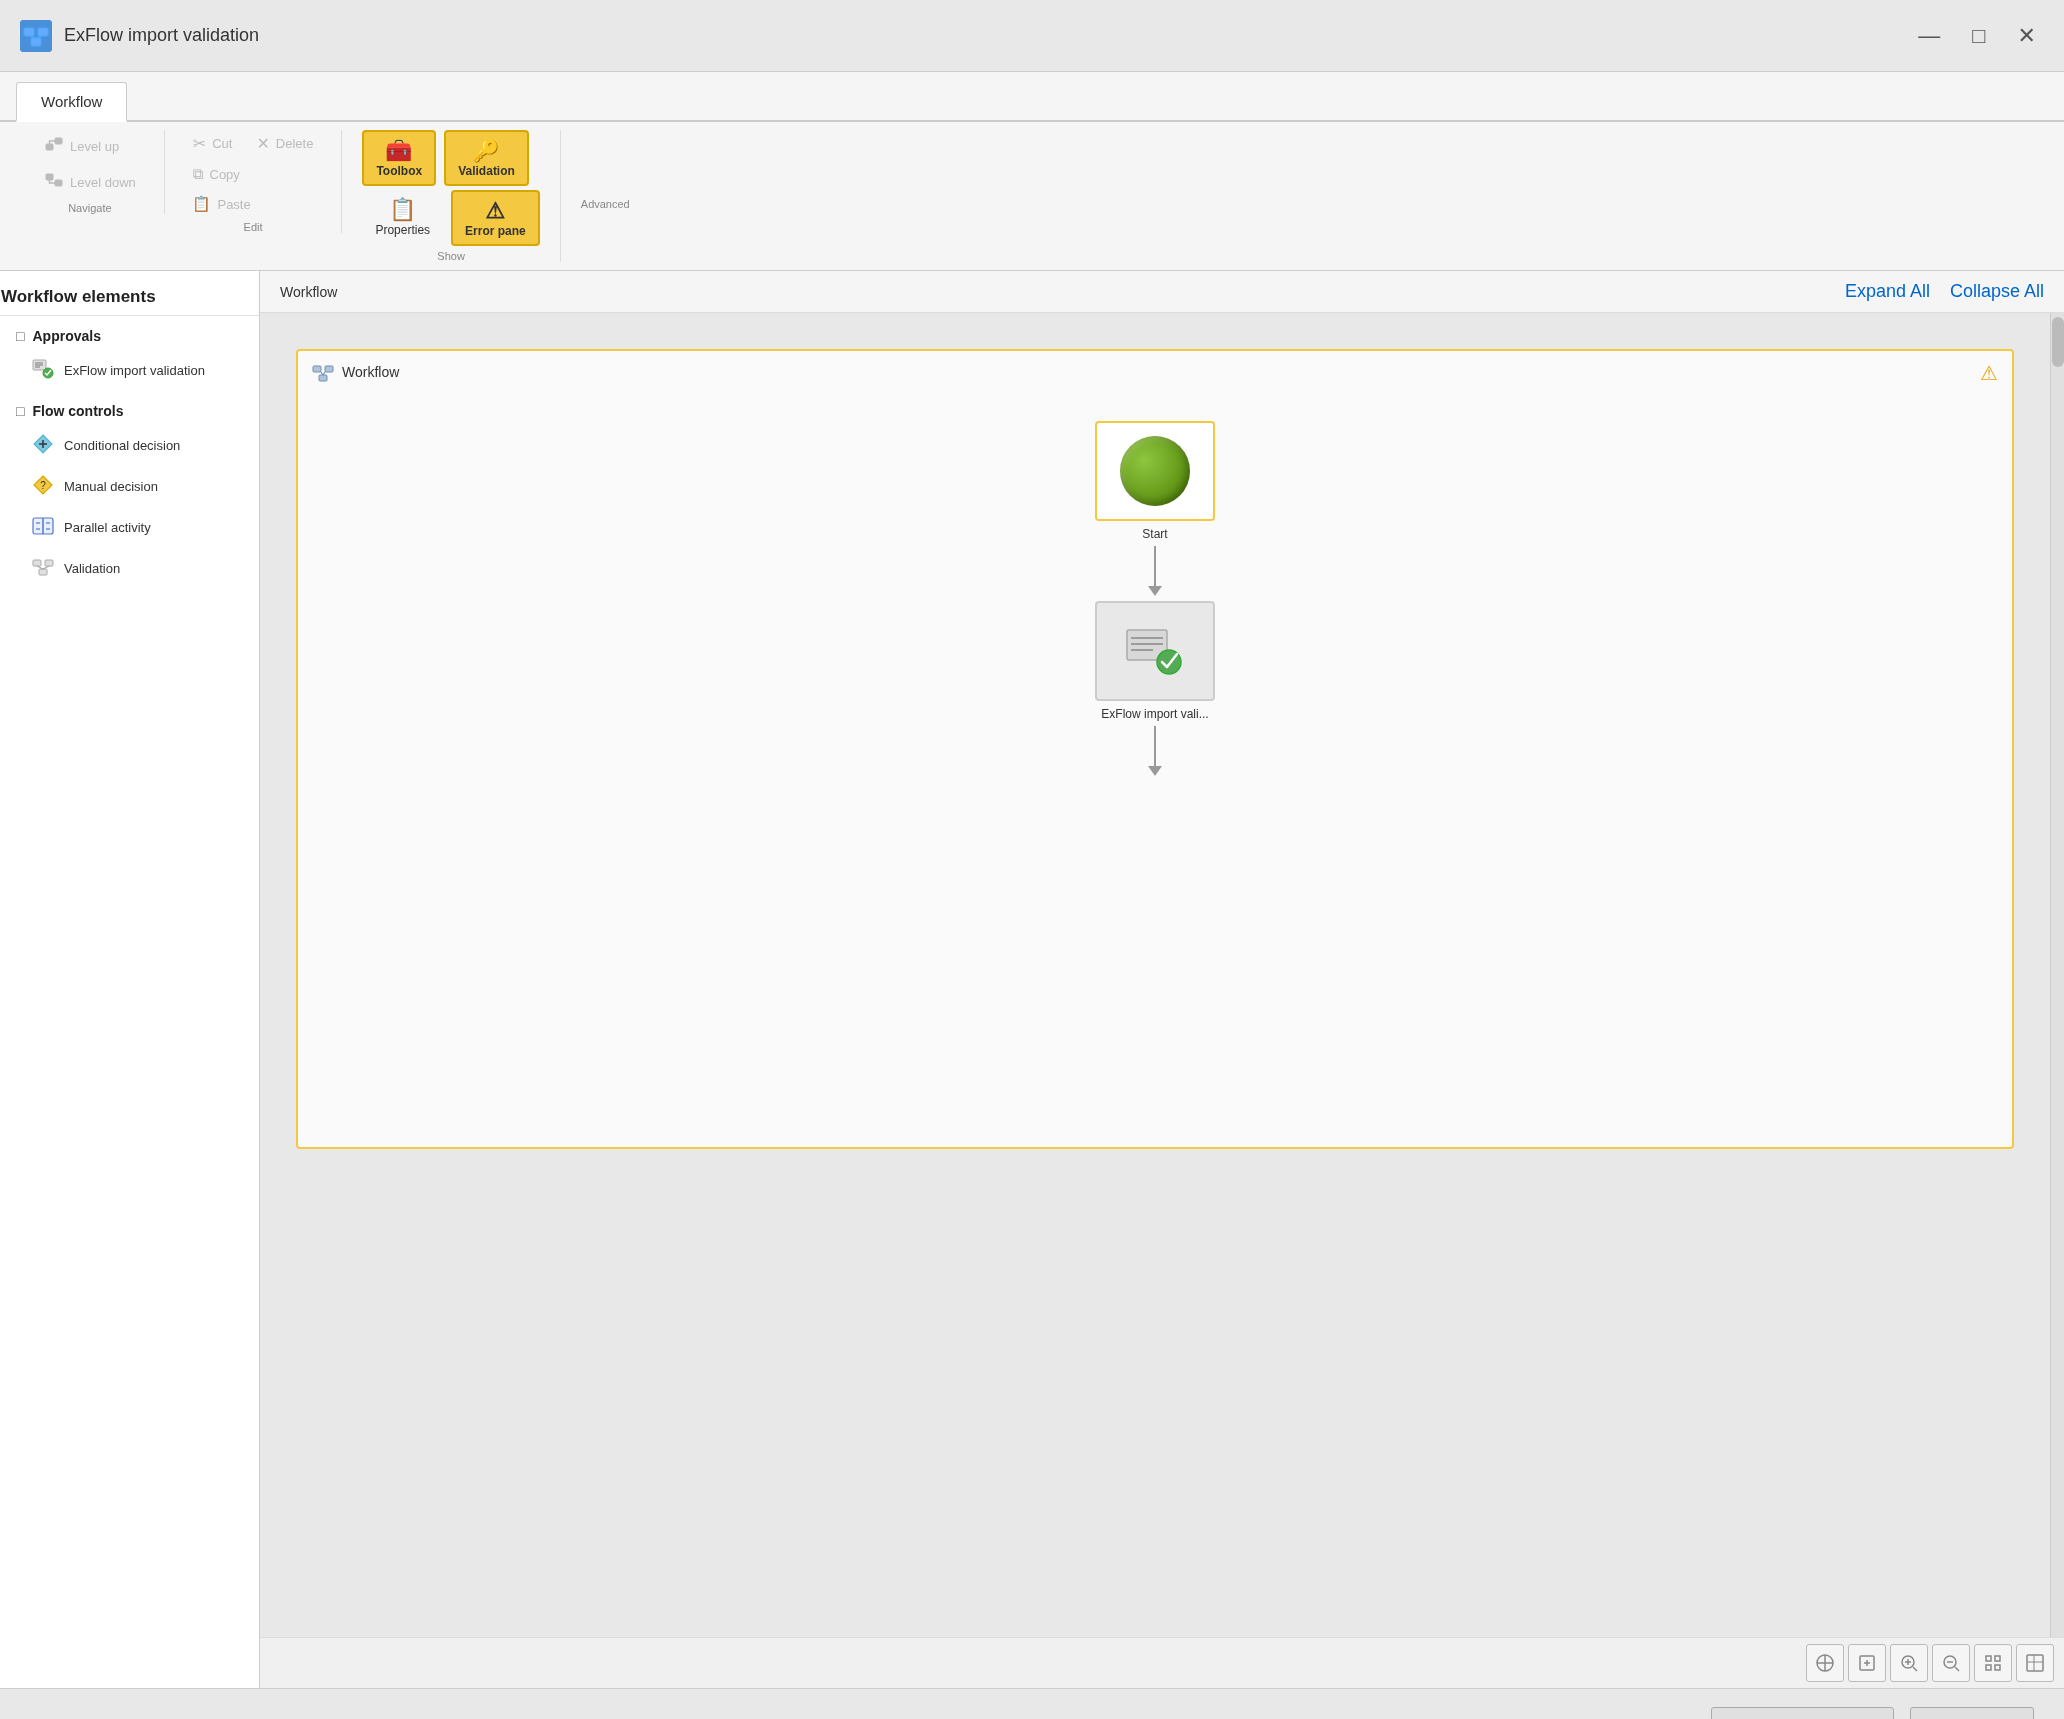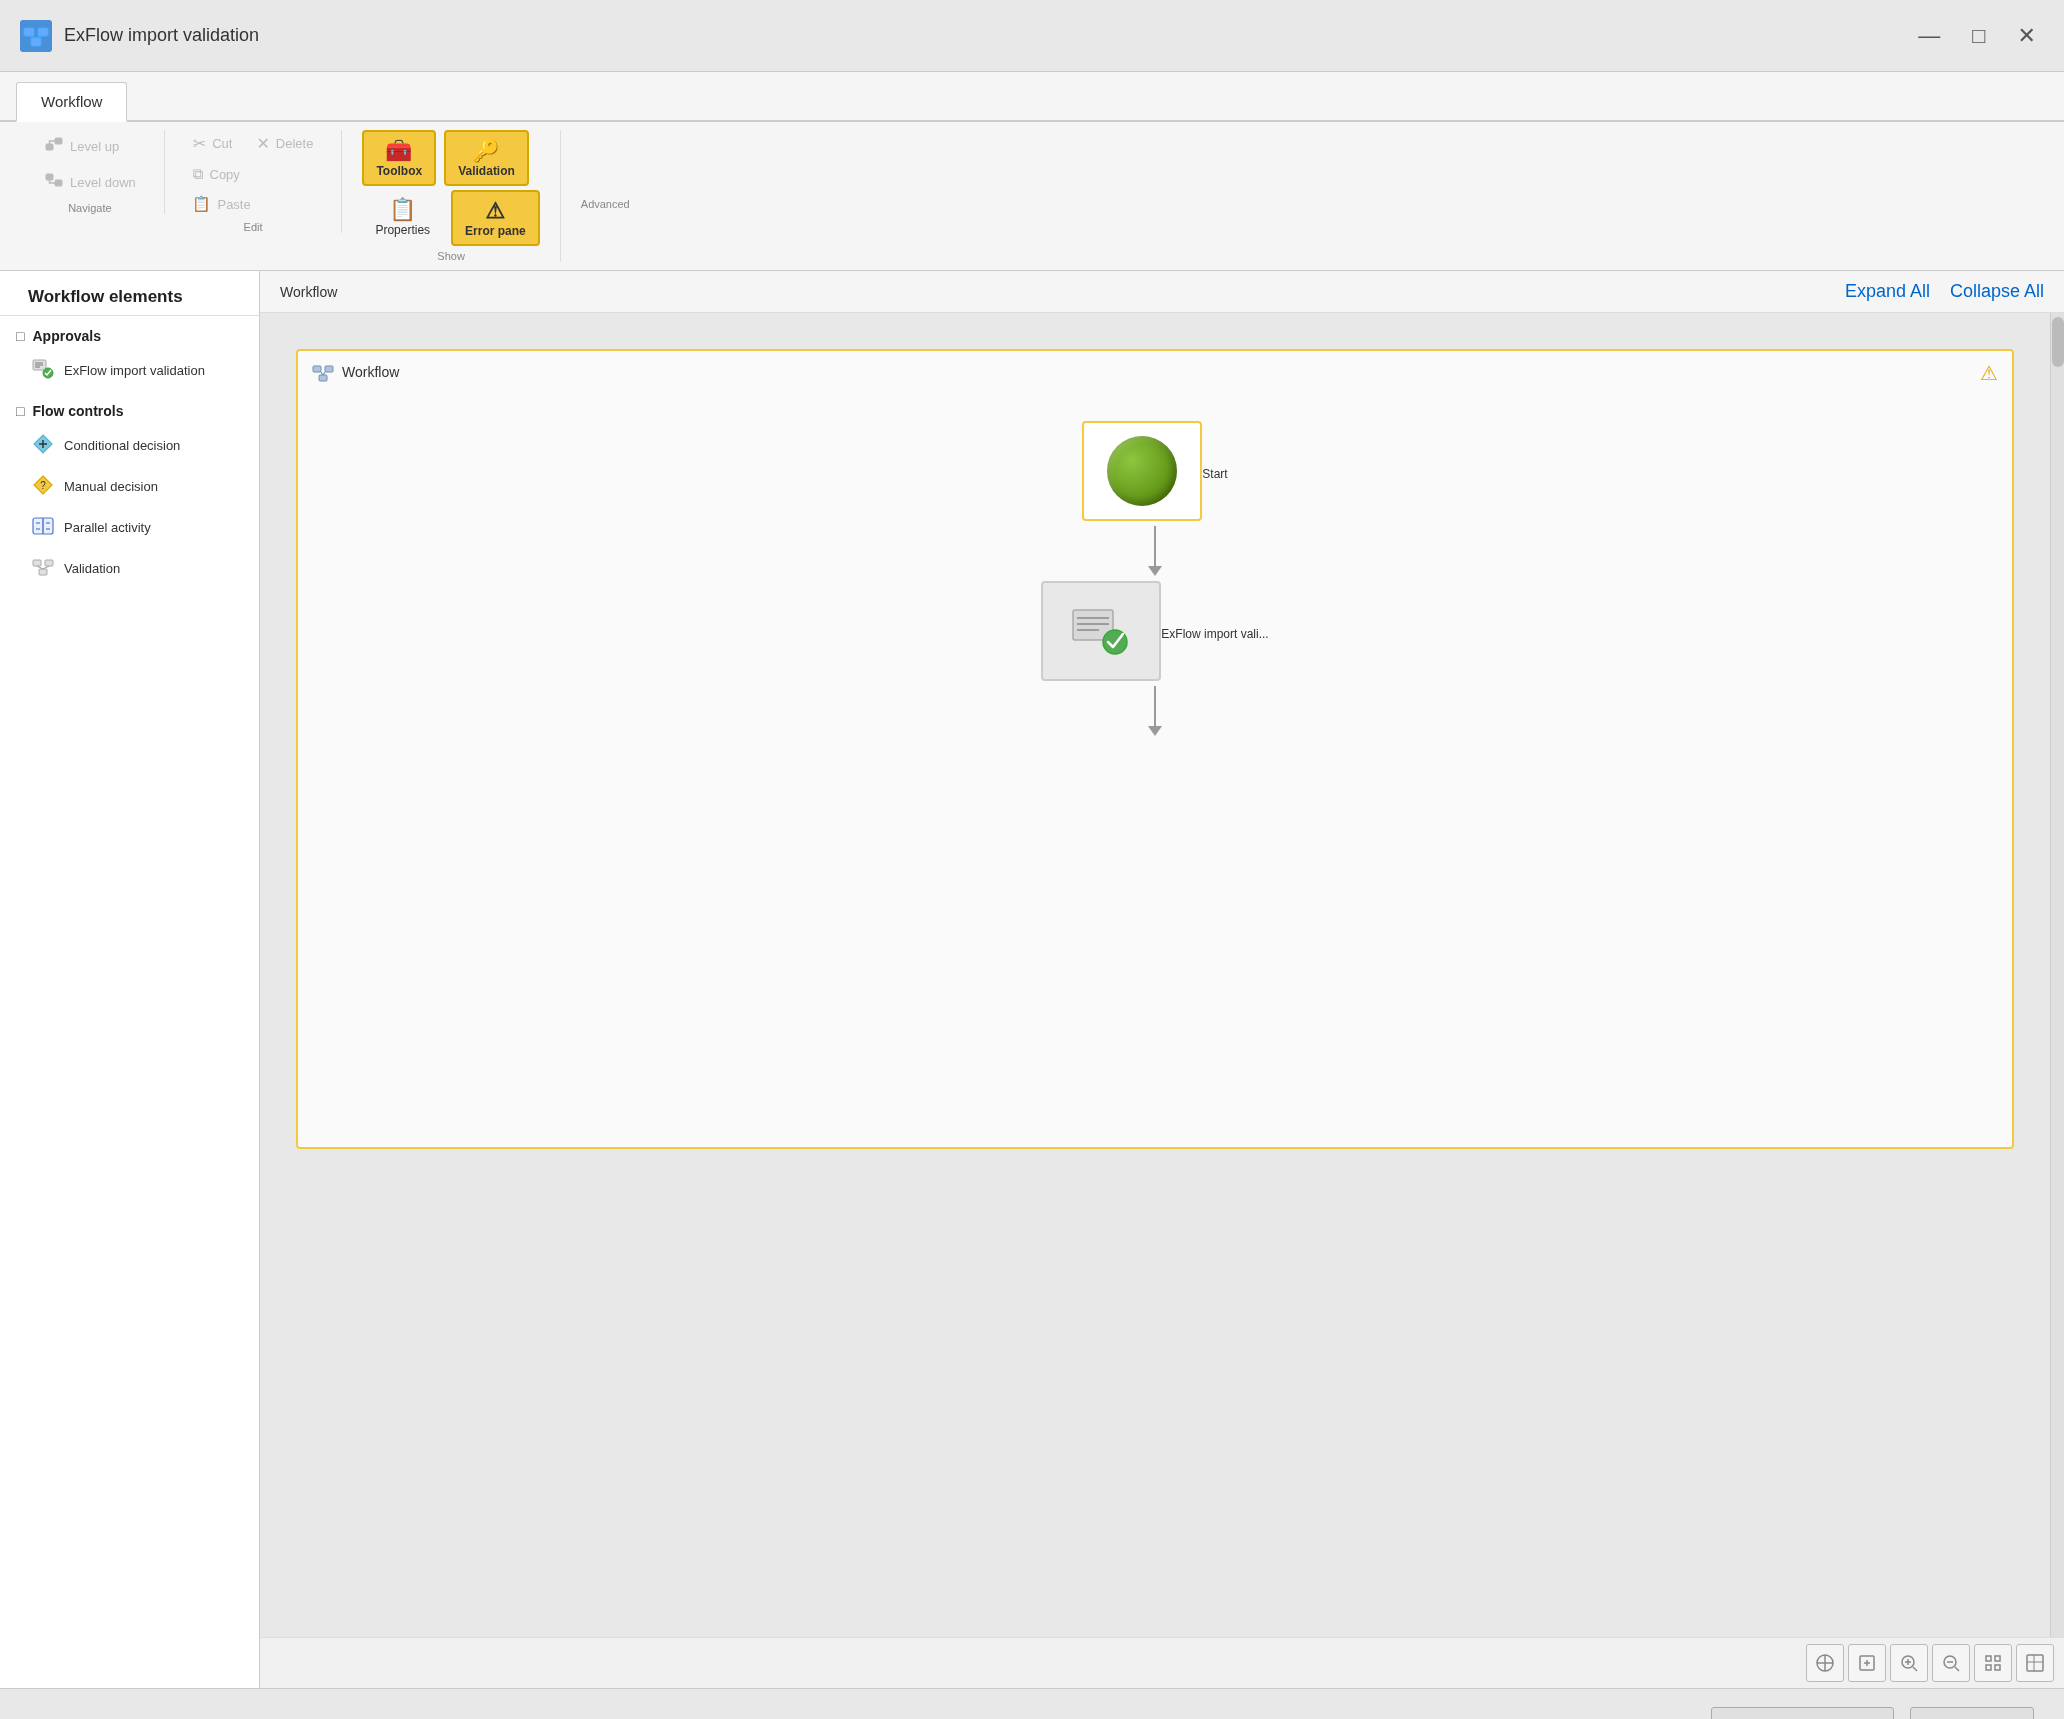--- a/index.html
+++ b/index.html
@@ -154,21 +154,21 @@
     .sidebar {
       width: 260px;
       background: white;
       border-right: 1px solid #ccc;
       overflow-y: auto;
       flex-shrink: 0;
     }
     .sidebar-title {
       font-size: 17px;
       font-weight: bold;
-      padding: 16px 28px 8px;
+      padding: 16px 1px 8px;
       border-bottom: 1px solid #e0e0e0;
       color: #222;
     }
     .sidebar-section-header {
       display: flex;
       align-items: center;
       gap: 8px;
       padding: 12px 16px 6px;
       font-weight: bold;
       font-size: 14px;
@@ -255,21 +255,21 @@
     .workflow-nodes {
       display: flex;
       flex-direction: column;
       align-items: center;
       padding-top: 50px;
       gap: 0;
     }
 
     .workflow-node {
       display: flex;
-      flex-direction: row;
+      flex-direction: column;
       align-items: center;
     }
     .node-box {
       width: 120px;
       height: 100px;
       border: 2px solid #ccc;
       border-radius: 4px;
       background: white;
       display: flex;
       flex-direction: column;

